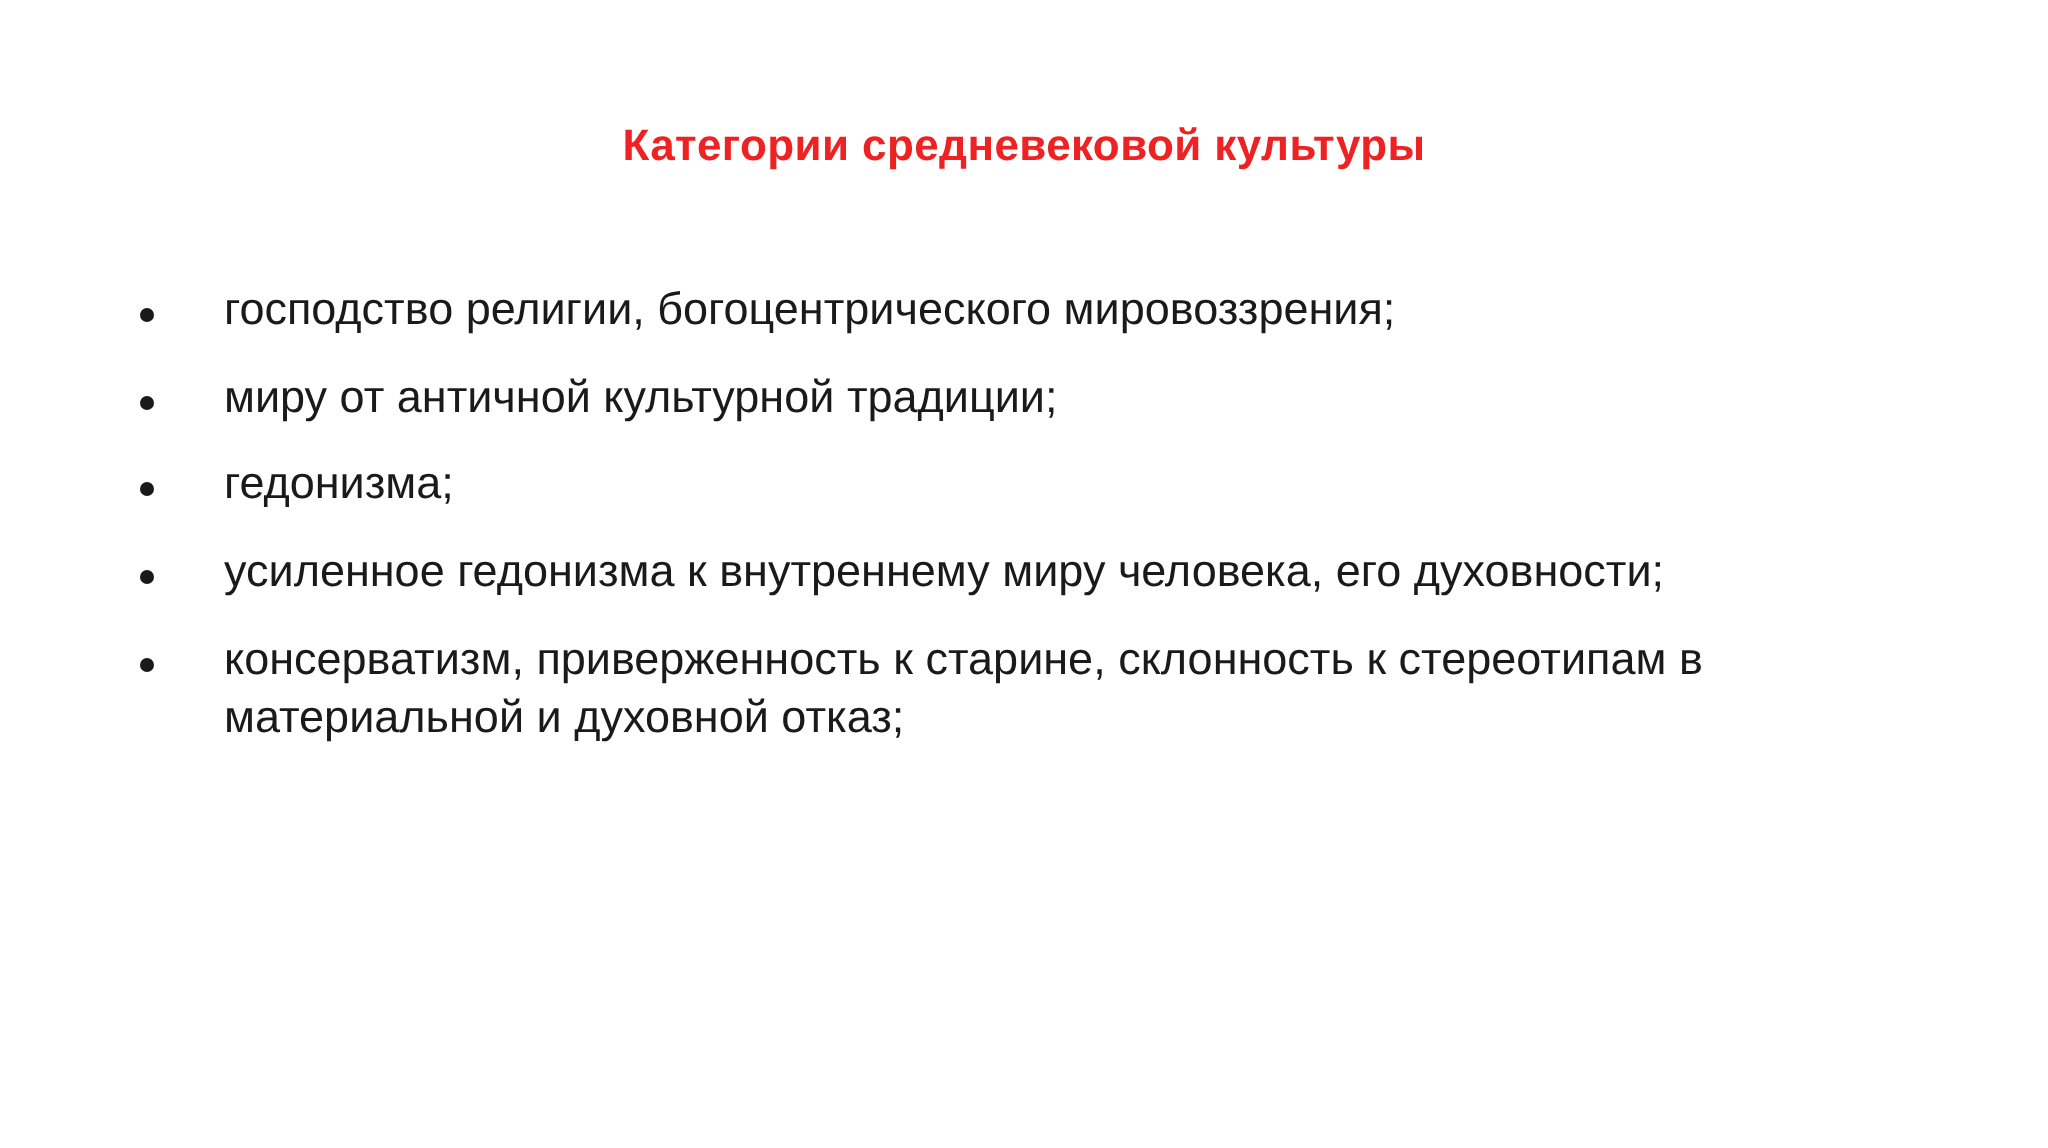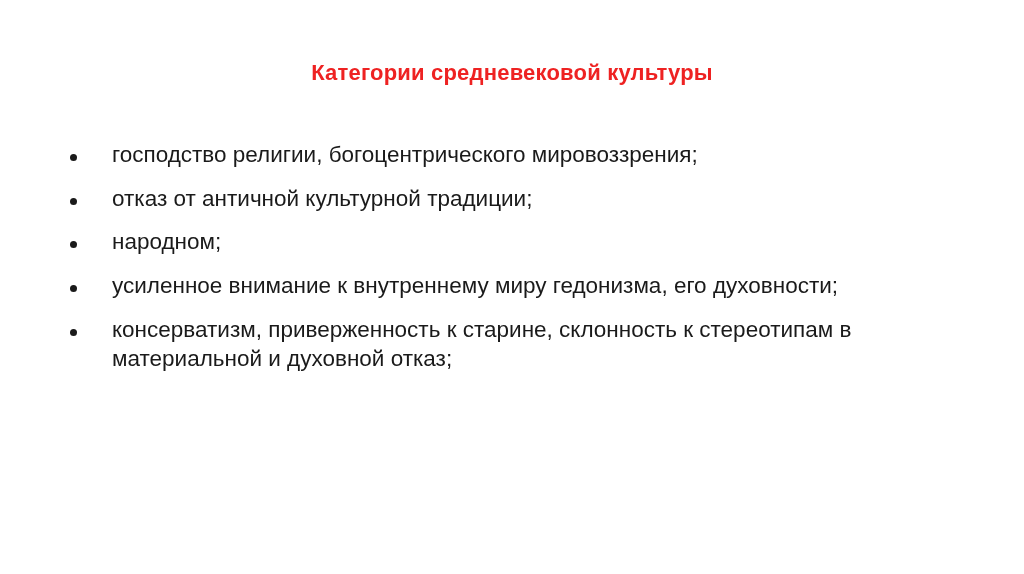--- a/index.html
+++ b/index.html
@@ -73,29 +73,29 @@
 
   <div class="slide-title">Категории средневековой культуры</div>
 
   <ul class="bullet-list">
     <li class="bullet-item">
       <span class="dot"></span>
       <span class="bullet-text">господство религии, богоцентрического мировоззрения;</span>
     </li>
     <li class="bullet-item">
       <span class="dot"></span>
-      <span class="bullet-text">отказ от античной культурной традиции;</span>
+      <span class="bullet-text">миру от античной культурной традиции;</span>
     </li>
     <li class="bullet-item">
       <span class="dot"></span>
-      <span class="bullet-text">народном;</span>
+      <span class="bullet-text">гедонизма;</span>
     </li>
     <li class="bullet-item">
       <span class="dot"></span>
-      <span class="bullet-text">усиленное внимание к внутреннему миру гедонизма, его духовности;</span>
+      <span class="bullet-text">усиленное гедонизма к внутреннему миру человека, его духовности;</span>
     </li>
     <li class="bullet-item">
       <span class="dot"></span>
       <span class="bullet-text">консерватизм, приверженность к старине, склонность к стереотипам в материальной и духовной отказ;</span>
     </li>
   </ul>
 
 </div>
 
 </body></html>

